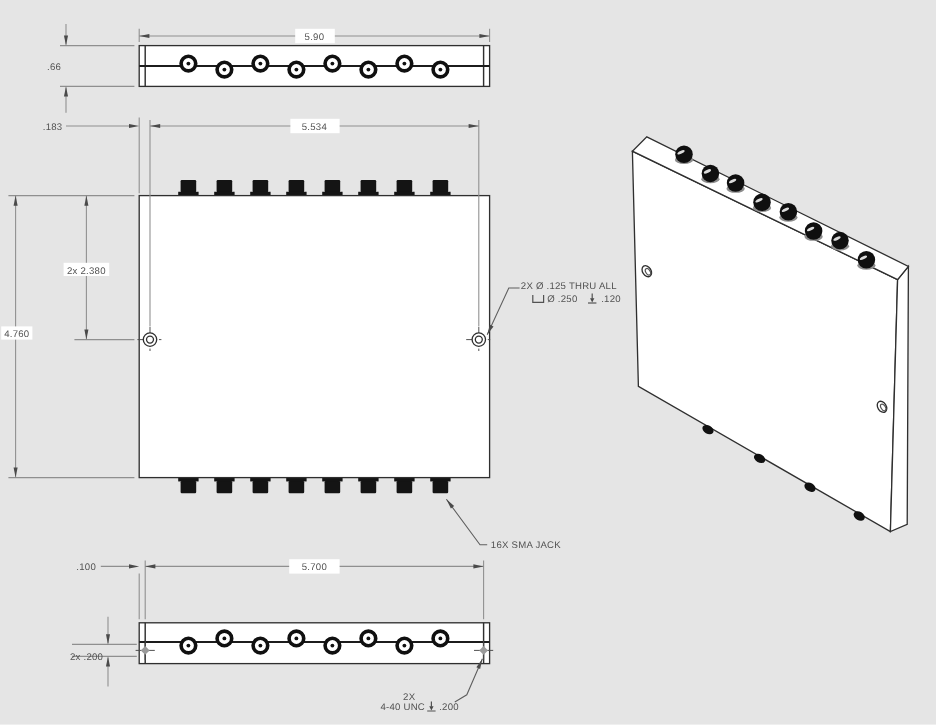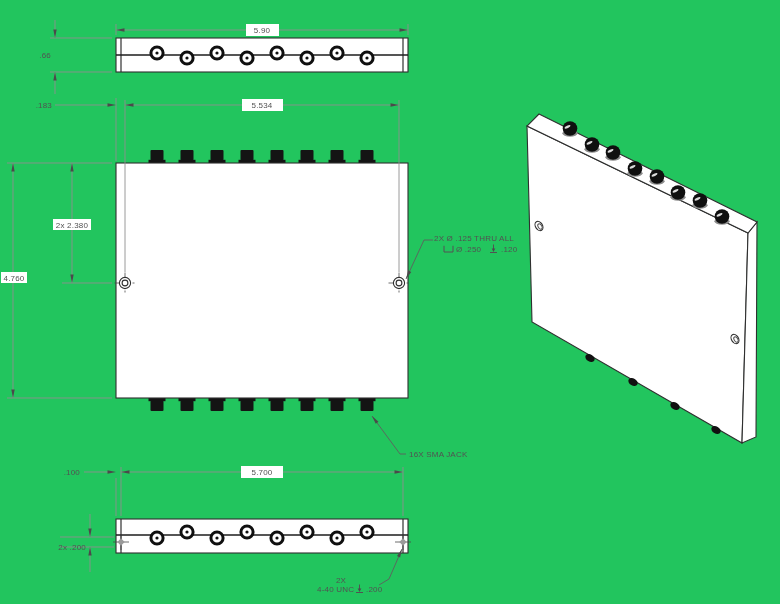--- a/index.html
+++ b/index.html
@@ -1,16 +1,16 @@
 <!DOCTYPE html>
 <html><head>
 <meta charset="utf-8">
 <style>
   html,body{margin:0;padding:0;background:#fff;}
-  .sheet{position:relative;width:780px;height:604px;background:#22c55e;overflow:hidden;}
+  .sheet{position:relative;width:780px;height:604px;background:#e5e5e5;overflow:hidden;}
   svg{display:block;}
   .dt{font-family:"Liberation Sans",sans-serif;font-size:8px;fill:#525252;letter-spacing:.2px;}
   .edge{stroke:#2f2f2f;stroke-width:1.2;fill:none;}
   .edgef{fill:#ffffff;stroke:#2f2f2f;stroke-width:1.1;}
   .seam{stroke:#1c1c1c;stroke-width:1.6;fill:none;}
   .thin{stroke:#8f8f8f;stroke-width:0.9;fill:none;}
   .cl{stroke:#4a4a4a;stroke-width:0.8;fill:none;}
   .ah{fill:#4a4a4a;stroke:none;}
   .ldr{stroke:#5f5f5f;stroke-width:0.9;fill:none;}
   .gap{fill:#ffffff;stroke:none;}

